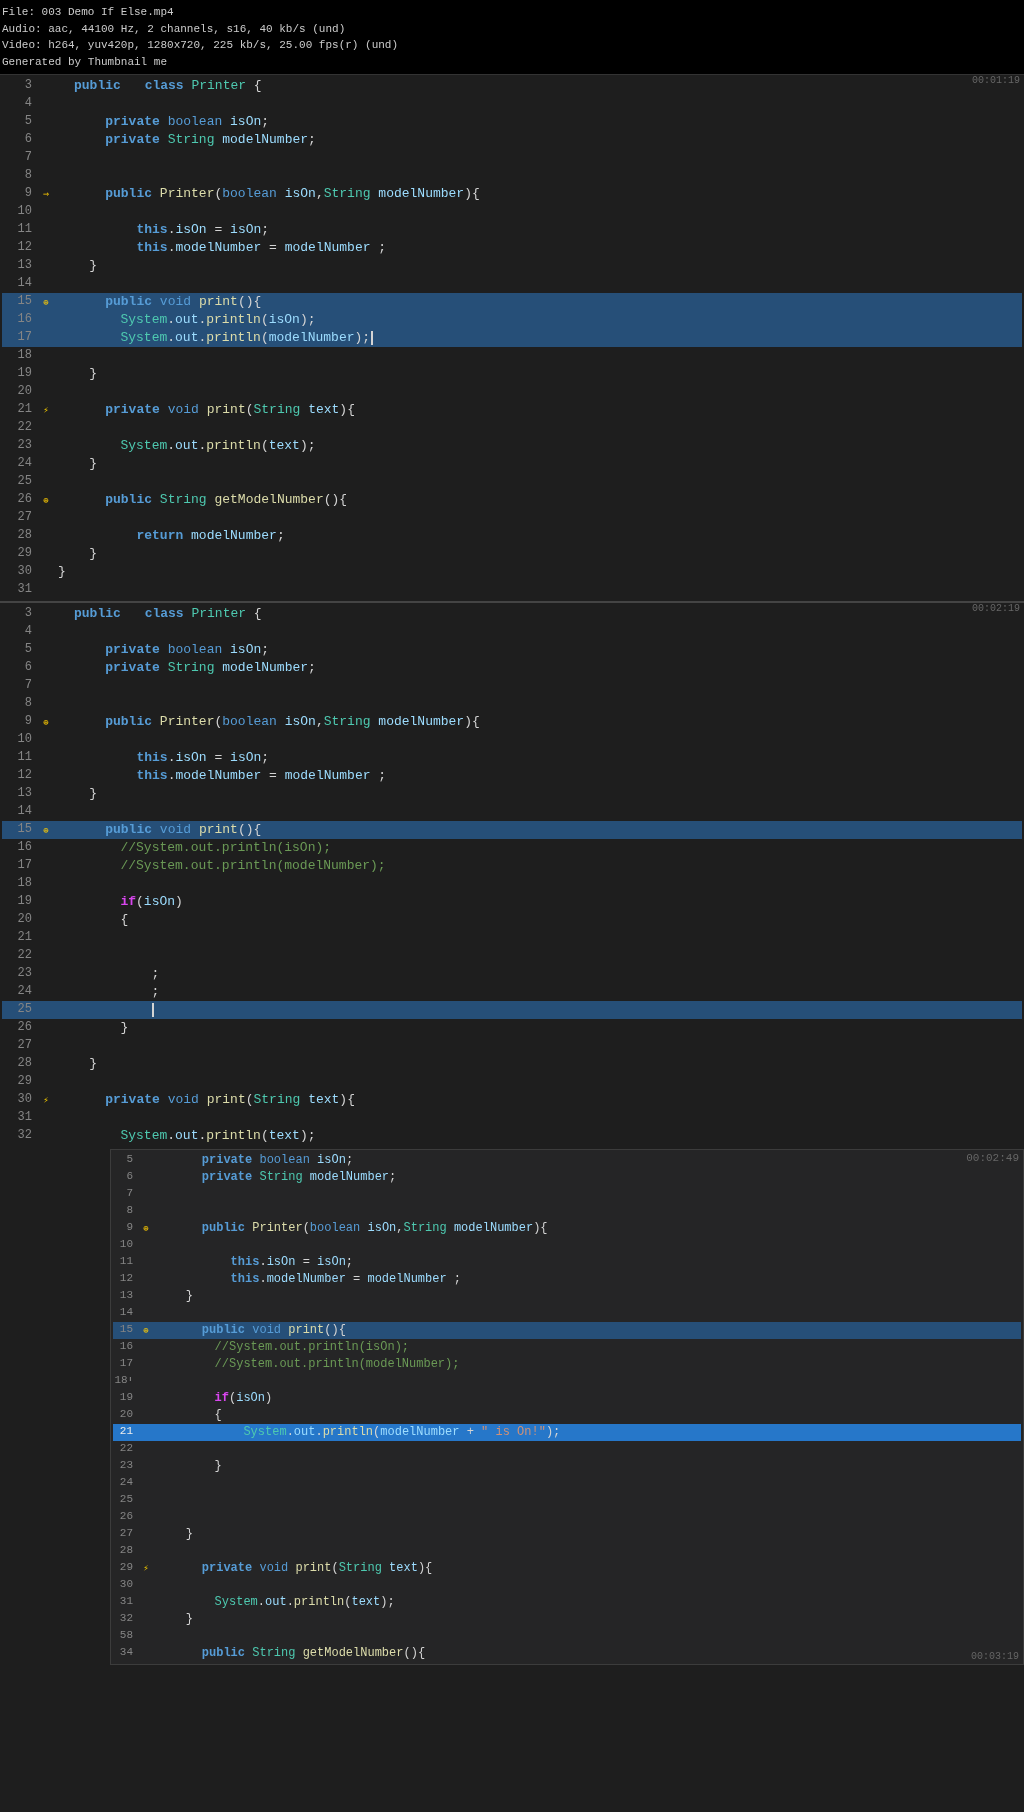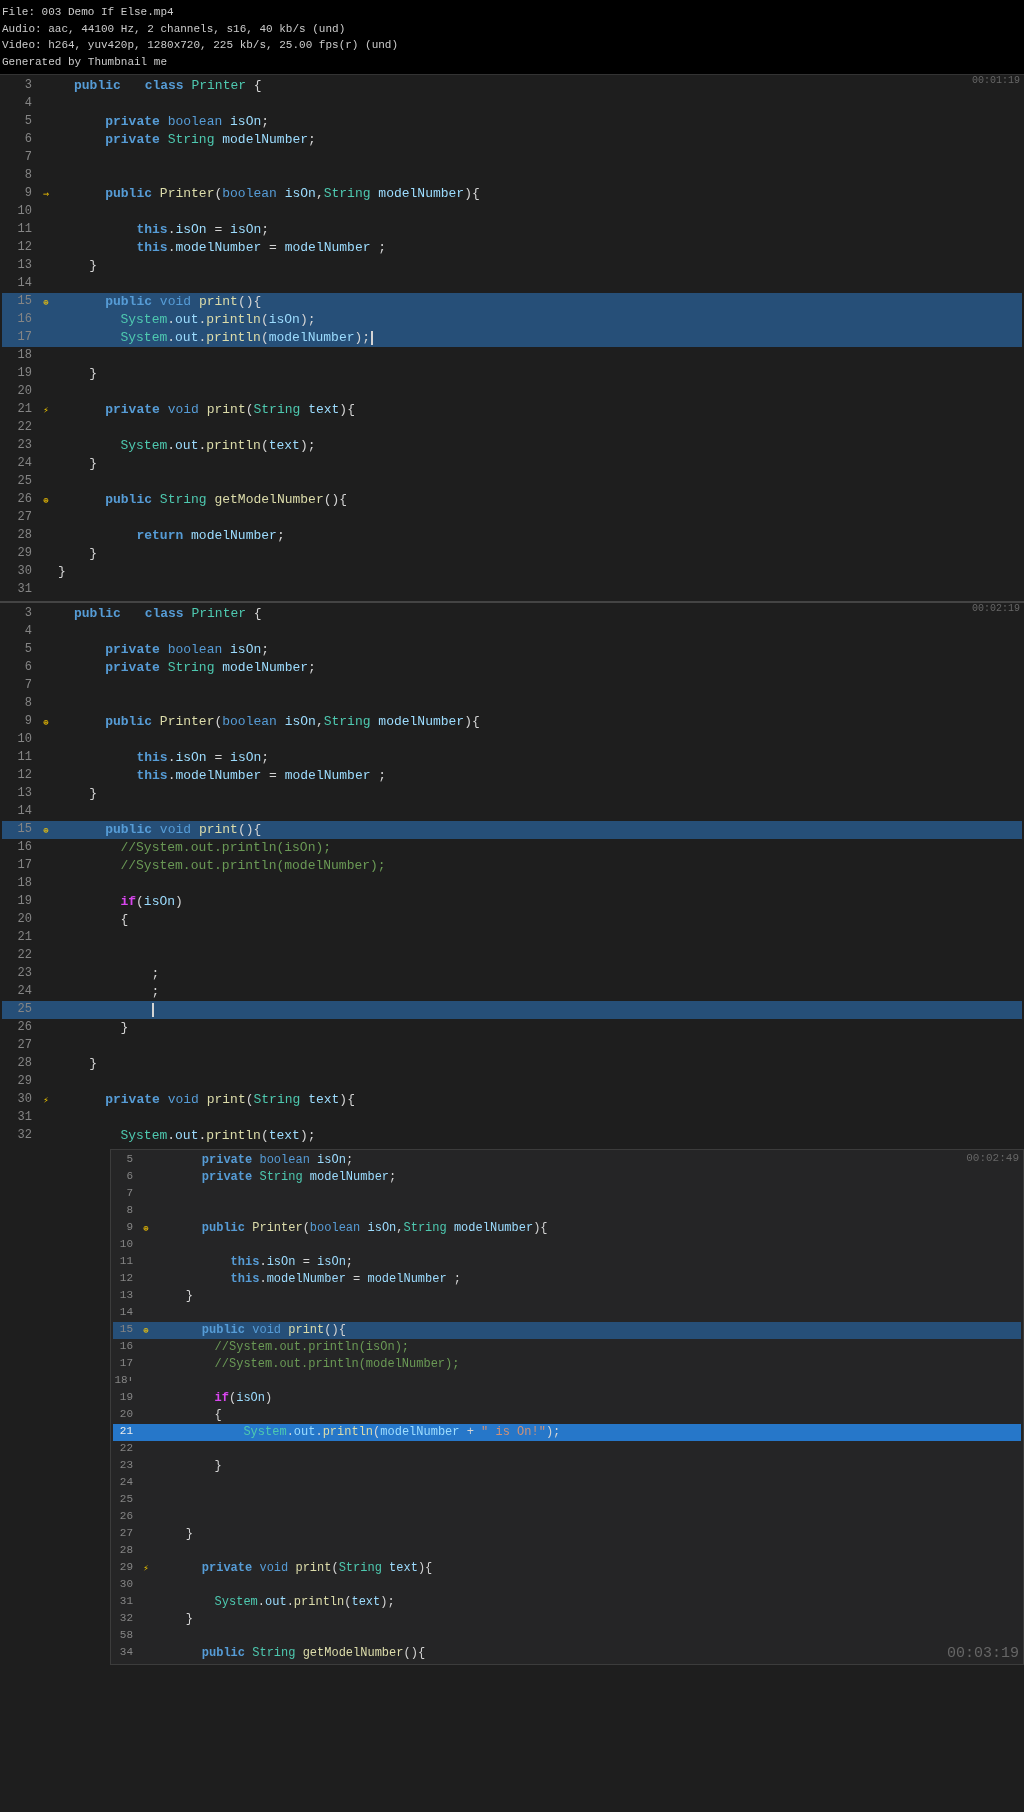--- a/index.html
+++ b/index.html
@@ -604,16 +604,16 @@
         <td class="line-marker" style="width:14px"></td>
         <td class="line-content" style="font-size:12px"></td>
       </tr>
       <tr class="line">
         <td class="line-num" style="min-width:26px;font-size:11px;color:#858585">34</td>
         <td class="line-marker" style="width:14px"></td>
         <td class="line-content" style="font-size:12px">    <span class="kw">public</span> <span class="type">String</span> <span class="method">getModelNumber</span>(){</td>
       </tr>
     </tbody>
       </table>
-    <span class="timestamp" style="font-size:15px;color:#666;position:absolute;right:4px;bottom:2px;margin-left:15px;">00:03:19</span>
+    <span class="timestamp" style="font-size:10px;color:#666;position:absolute;right:4px;bottom:2px;margin-left:15px;">00:03:19</span>
   </div>
 
 </div>
 
 </body></html>

